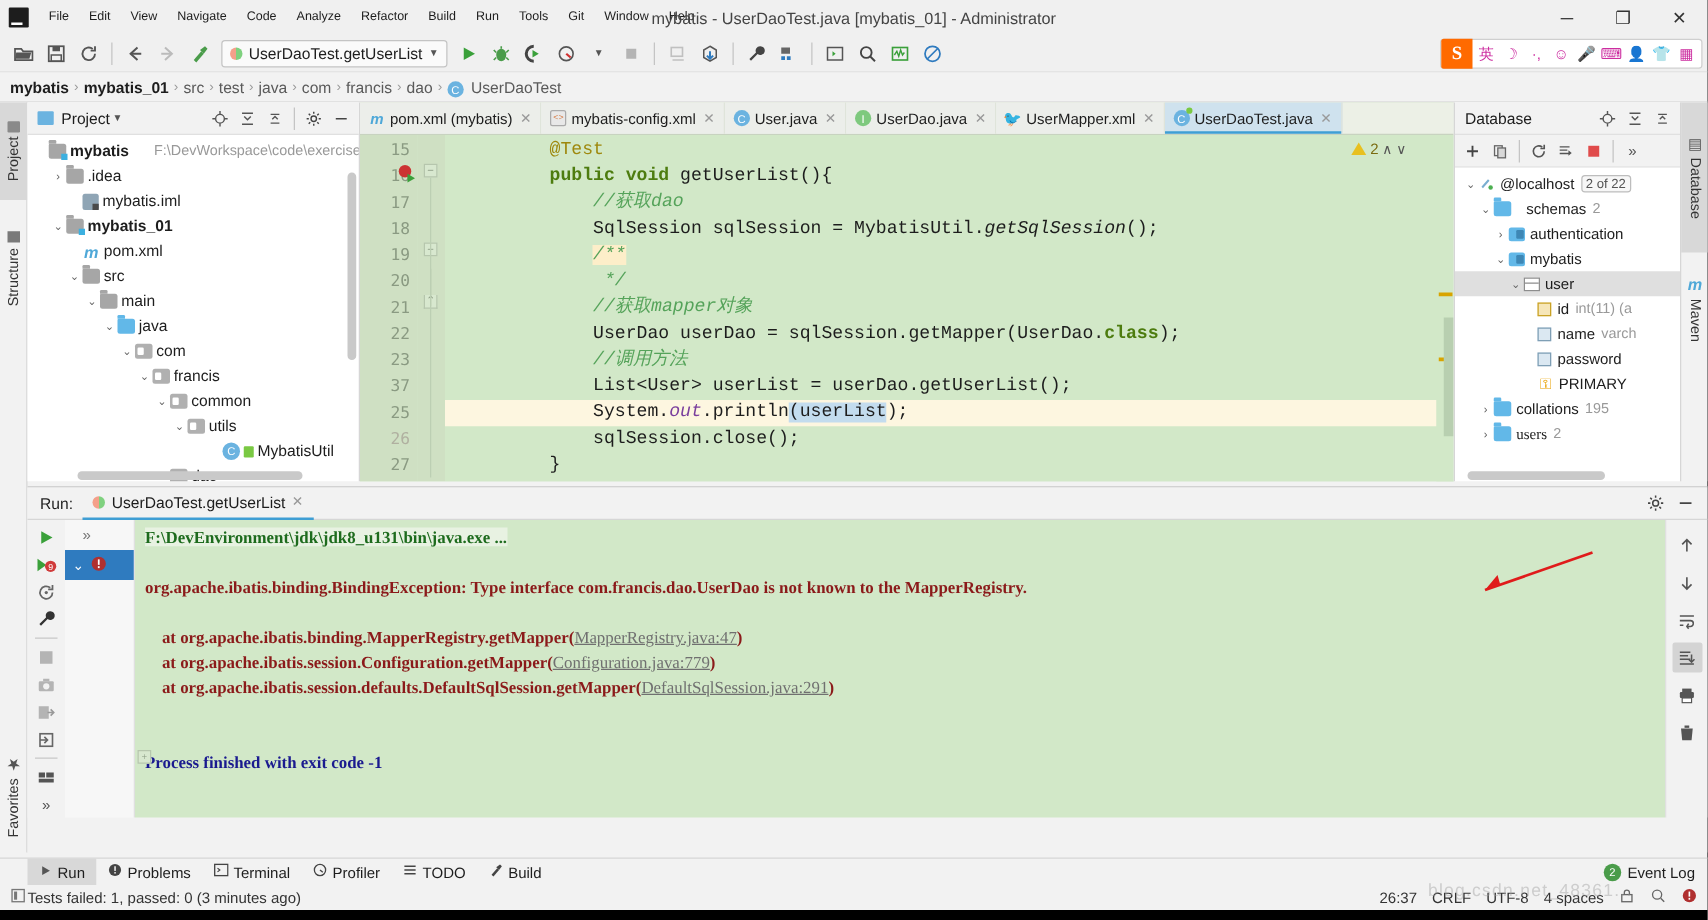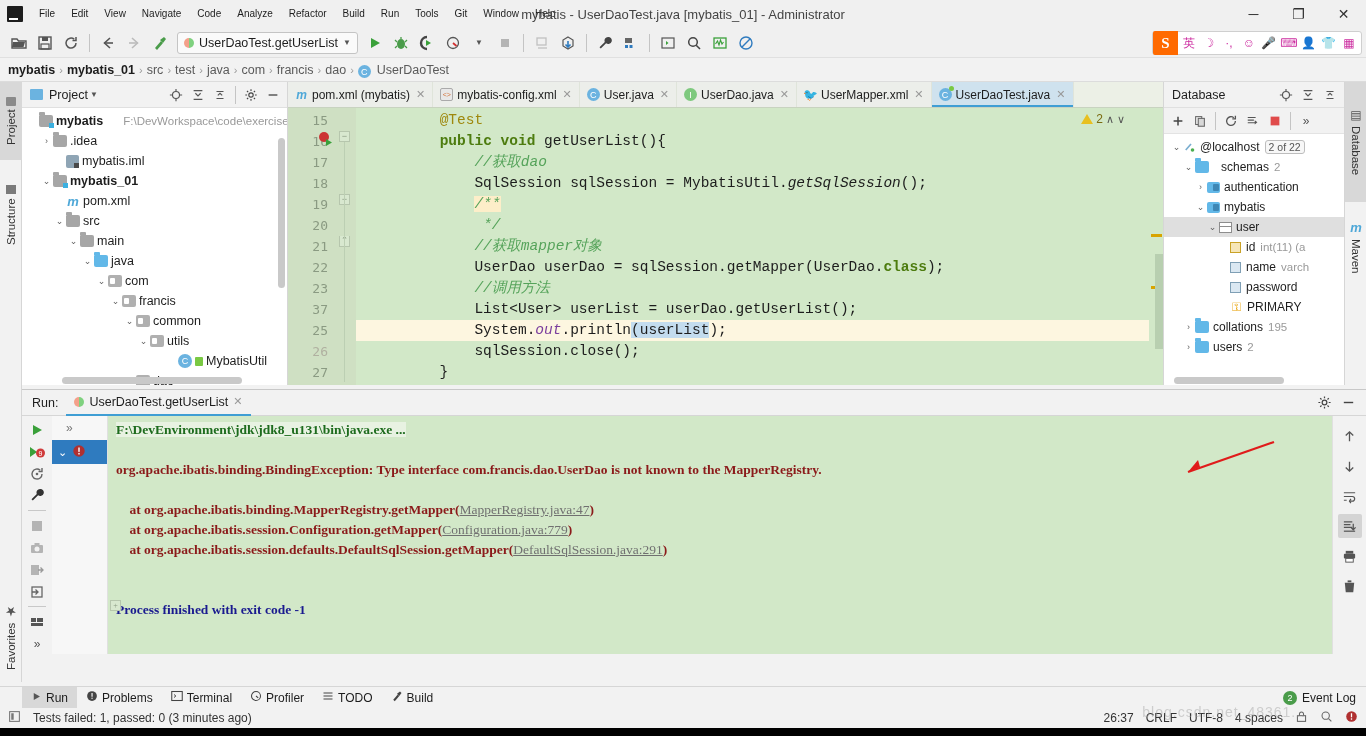--- a/index.html
+++ b/index.html
@@ -312,21 +312,21 @@
     border-top:1px solid #d6d6d6;
   }
   .bt { display:flex; align-items:center; gap:4px; font-size:12px; padding: 0 9px; height:22px; color:#1d1d1d;}
   .bt.sel { background:#d8d8d8; }
   .bt-right { margin-left:auto; display:flex; align-items:center; gap:5px; padding-right:10px;}
   .evt-badge { width:14px;height:14px;border-radius:50%;background:#4a9c4a;color:#fff;font-size:9px;
     display:flex;align-items:center;justify-content:center;}
   .statusbar {
     position:absolute; left:0; bottom:8px; width:1366px; height:20px;
     background:#f2f2f2; display:flex; align-items:center; font-size:12px; color:#333;
-    padding-left:8px; gap:12px;
+    padding-left:8px; gap:1px;
   }
   .sb-right { margin-left:auto; display:flex; align-items:center; gap:12px; padding-right:8px;}
   .taskbar { position:absolute; left:0; bottom:0; width:1366px; height:8px; background:#000; }
   .watermark {
     position:absolute; right: 60px; bottom: 8px; font-size: 14px;
     color: rgba(160,160,160,0.45); letter-spacing: 1px; pointer-events:none;
     font-family:"Liberation Sans", sans-serif;
   }
   .arrow-annot { position:absolute; pointer-events:none; }
 </style>
@@ -852,21 +852,21 @@
       </div>
       <div class="dbrow" style="padding-left:18px">
         <span class="tarrow">›</span>
         <span class="ico-folder blue"></span>
         <span style="margin-left:4px;">collations</span>
         <span class="dim">195</span>
       </div>
       <div class="dbrow" style="padding-left:18px">
         <span class="tarrow">›</span>
         <span class="ico-folder blue"></span>
-        <span style="margin-left:4px;">users</span>
+        <span style="margin-left:4px;font-family:Liberation Serif, serif;">users</span>
         <span class="dim">2</span>
       </div>
       <div style="position:absolute;left:10px;bottom:1px;width:110px;height:7px;background:#c9c9c9;border-radius:4px;"></div>
     </div>
   </div>
 
   <div class="rightstrip">
     <div class="rv sel" style="height:120px;">
       <span style="font-size:12px;color:#555;">▤</span>
       <span>Database</span>

